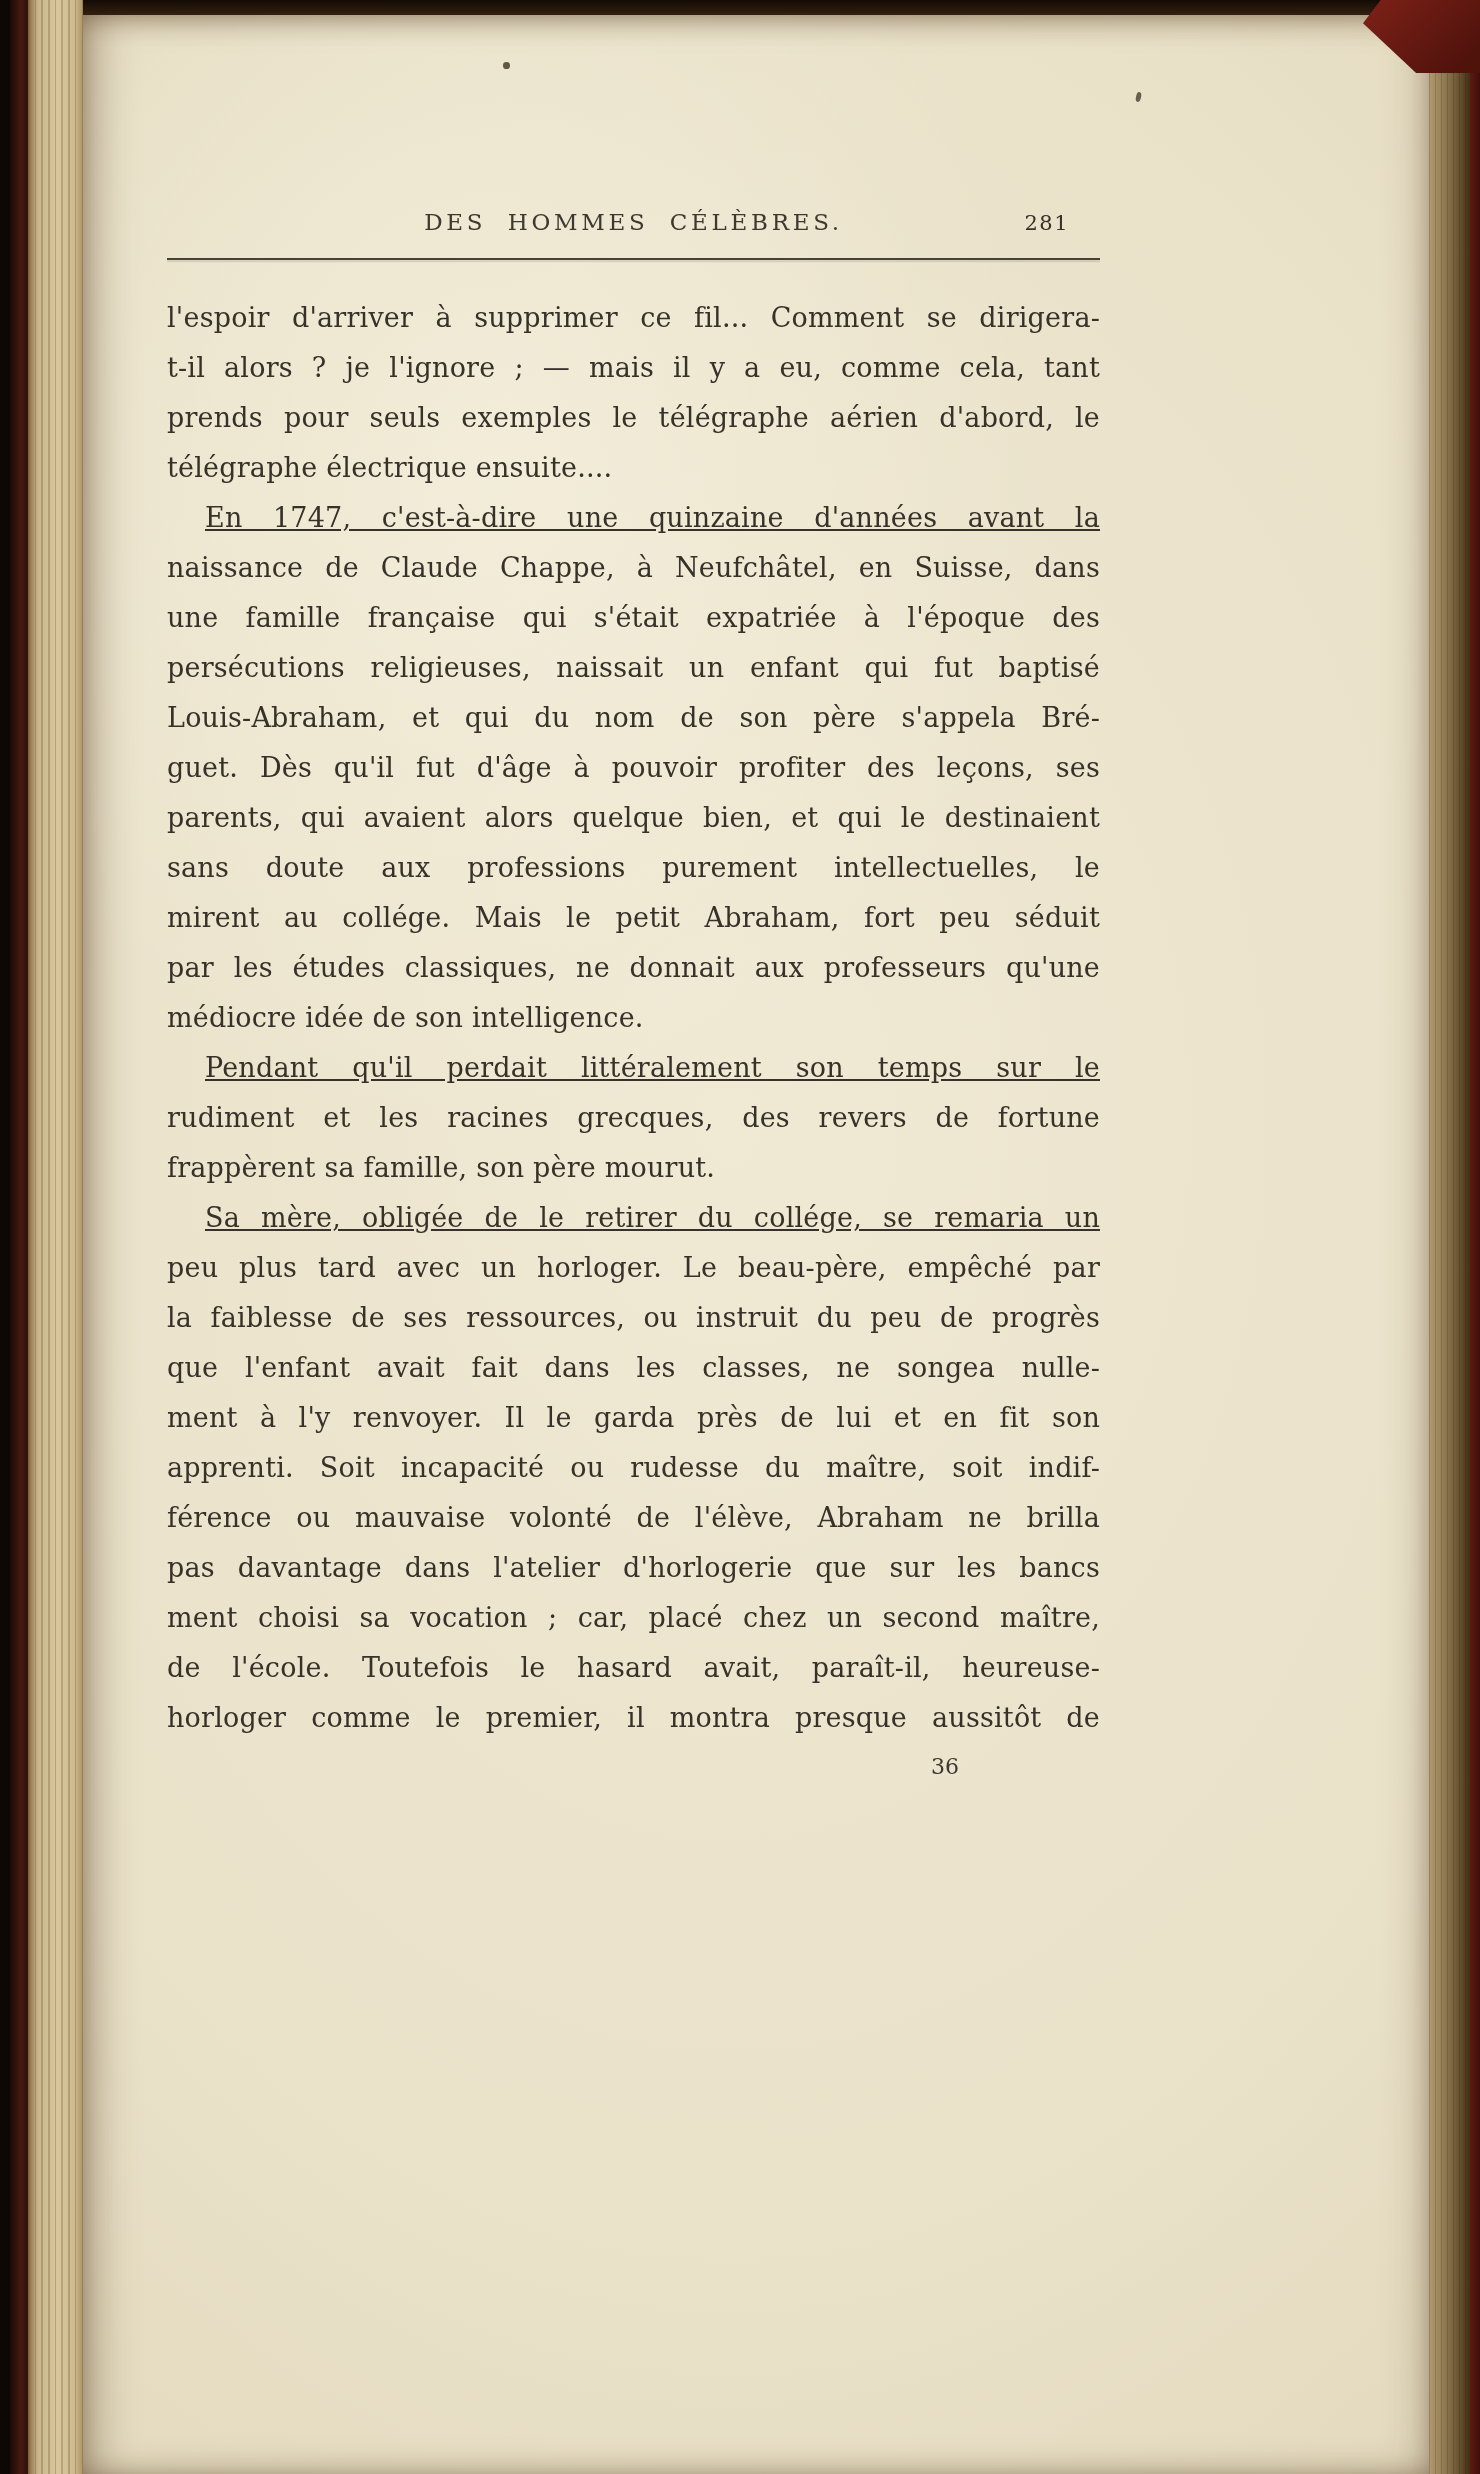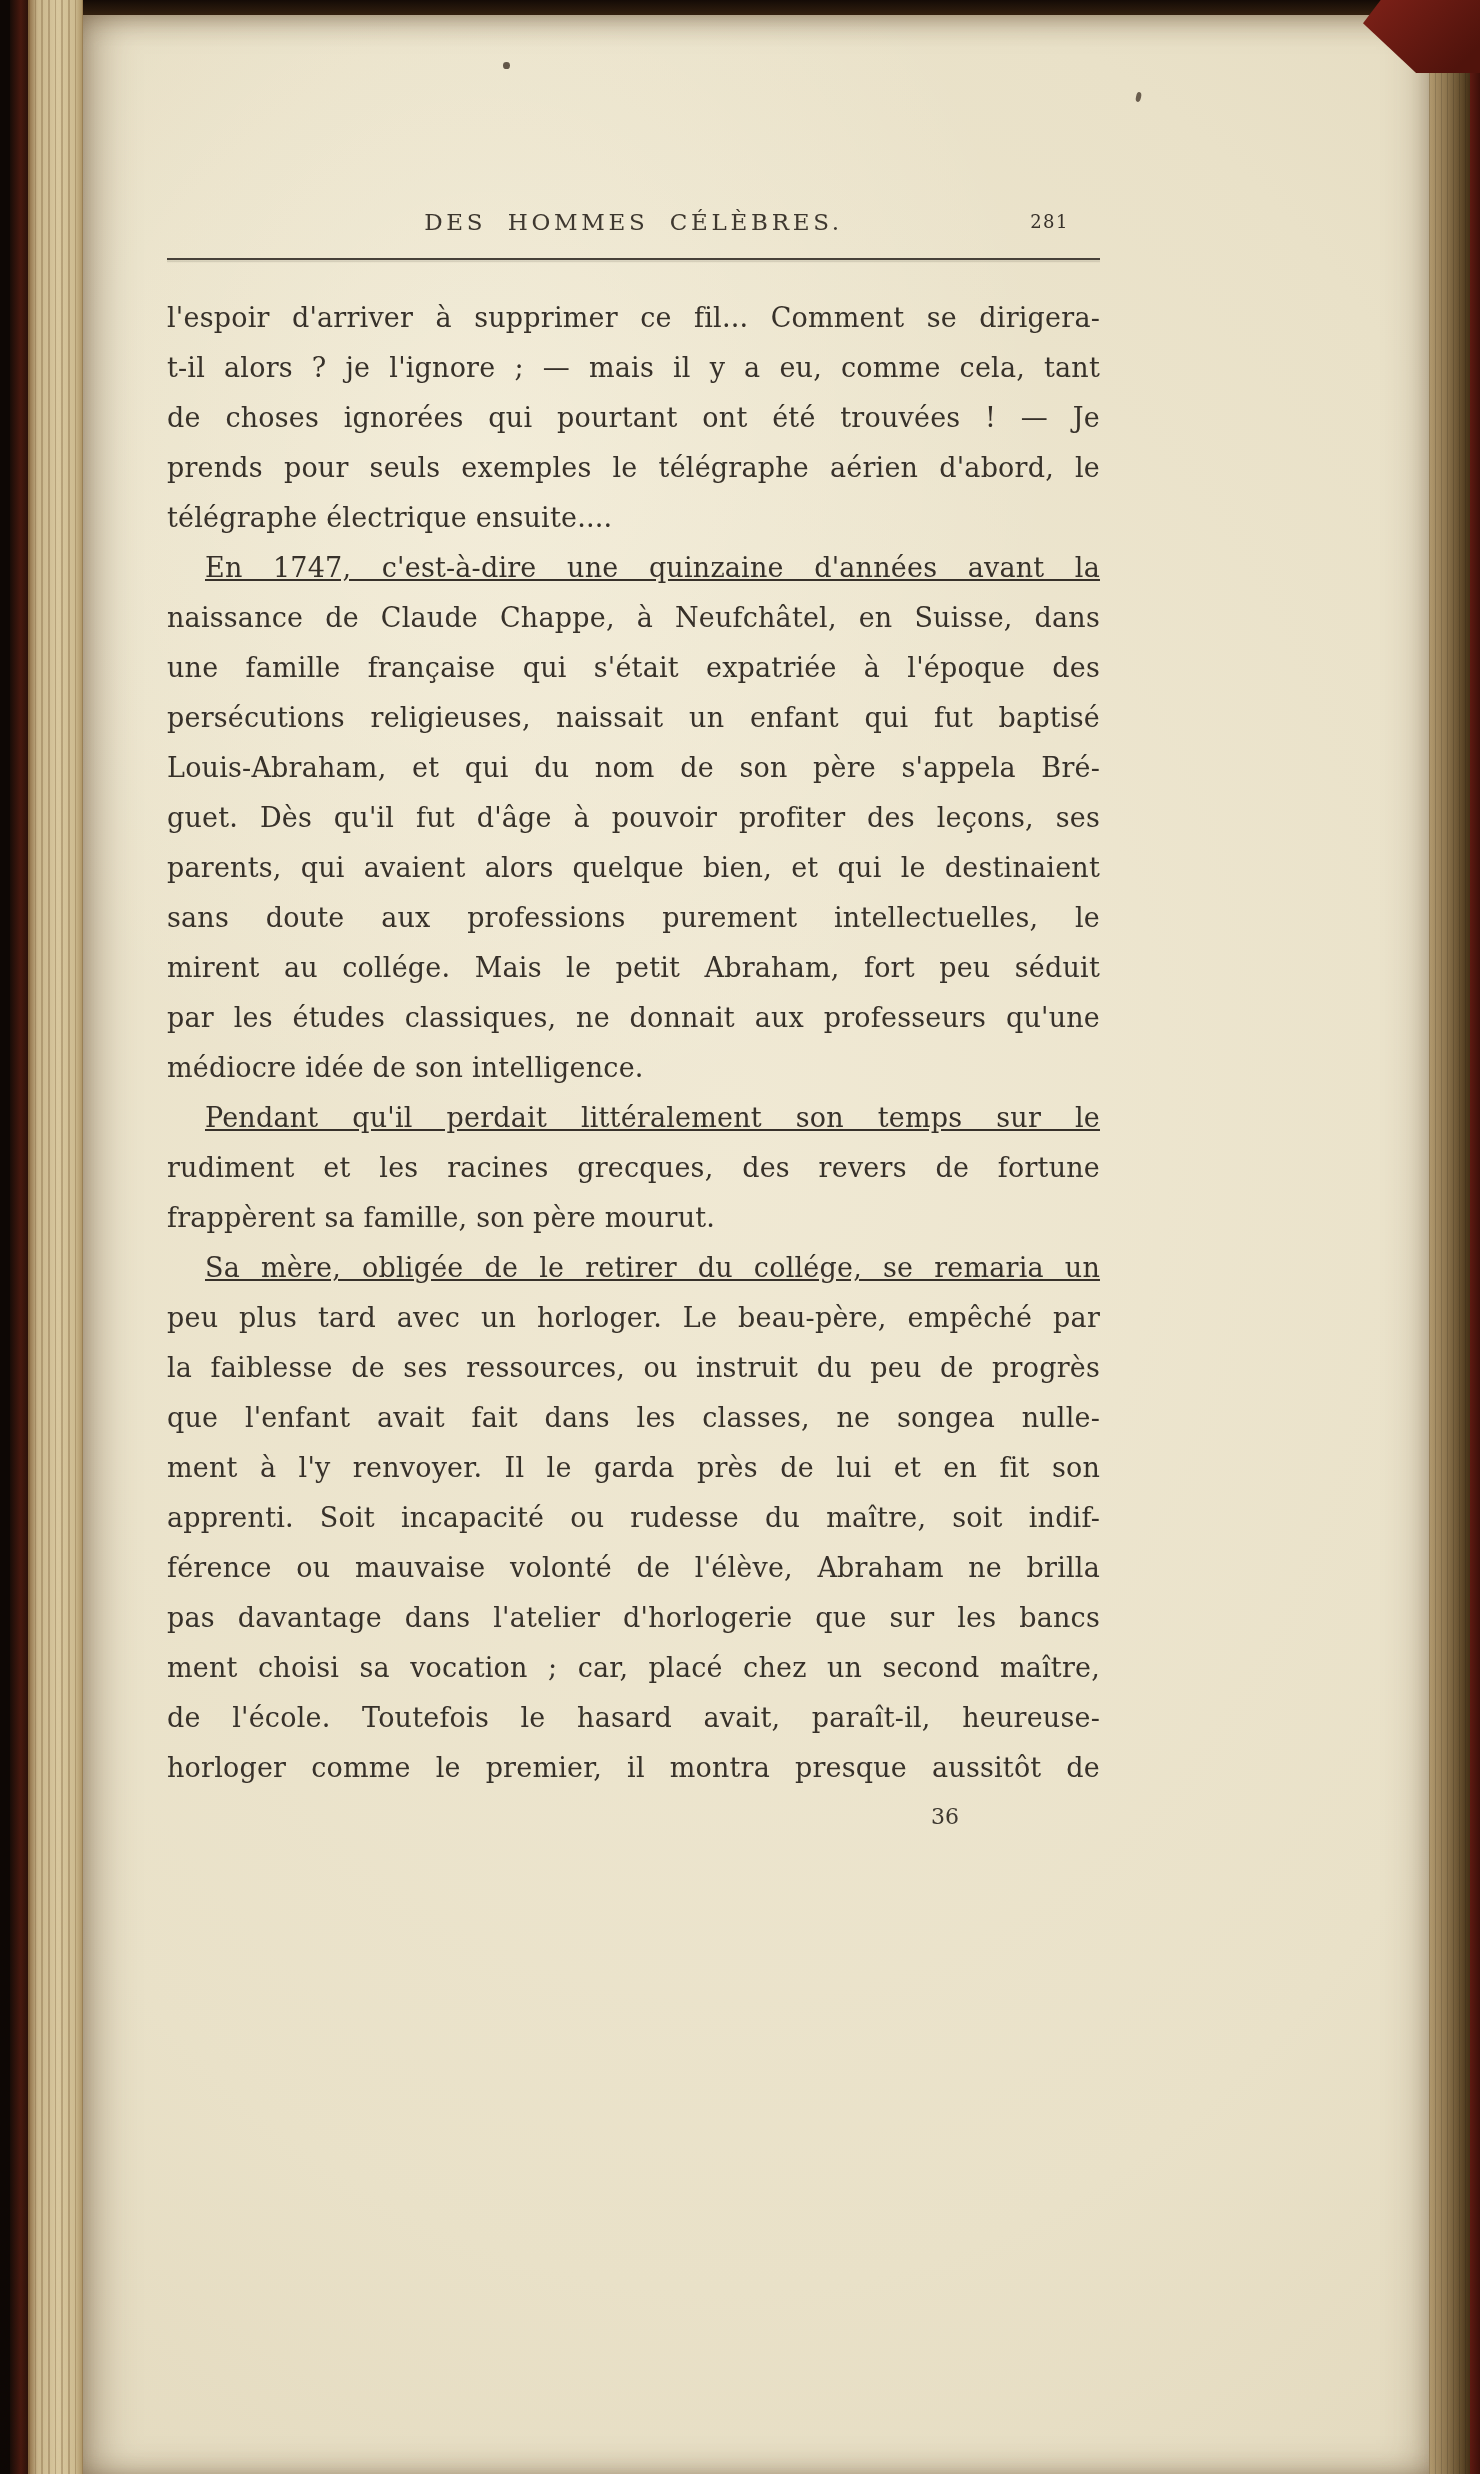--- a/index.html
+++ b/index.html
@@ -103,21 +103,21 @@
     display: block;
     text-align: center;
     font-size: 23px;
     letter-spacing: 3.7px;
     word-spacing: 10.4px;
     color: #3e3830;
   }
   .page-number {
     position: absolute;
     right: 31px; top: 1.5px;
-    font-size: 18px;
+    font-size: 21px;
     letter-spacing: 1.5px;
   }
   .header-rule {
     margin-top: 15px;
     height: 2.2px;
     background: #474139;
     box-shadow: 0 2.2px 0 rgba(71,65,57,.15);
   }
   .body-text {
     margin-top: 33px;
@@ -165,21 +165,20 @@
       <span class="page-number">281</span>
     </div>
 
     <div class="header-rule"></div>
 
     <div class="body-text">
 
       <p class="paragraph">
         <span class="line">l'espoir d'arriver à supprimer ce fil... Comment se dirigera-</span>
         <span class="line">t-il alors ? je l'ignore ; — mais il y a eu, comme cela, tant</span>
-        <span class="line">de choses ignorées qui pourtant ont été trouvées ! — Je</span>
         <span class="line">prends pour seuls exemples le télégraphe aérien d'abord, le</span>
         <span class="line last">télégraphe électrique ensuite....</span>
       </p>
 
       <p class="paragraph">
         <span class="line indent">En 1747, c'est-à-dire une quinzaine d'années avant la</span>
         <span class="line">naissance de Claude Chappe, à Neufchâtel, en Suisse, dans</span>
         <span class="line">une famille française qui s'était expatriée à l'époque des</span>
         <span class="line">persécutions religieuses, naissait un enfant qui fut baptisé</span>
         <span class="line">Louis-Abraham, et qui du nom de son père s'appela Bré-</span>

